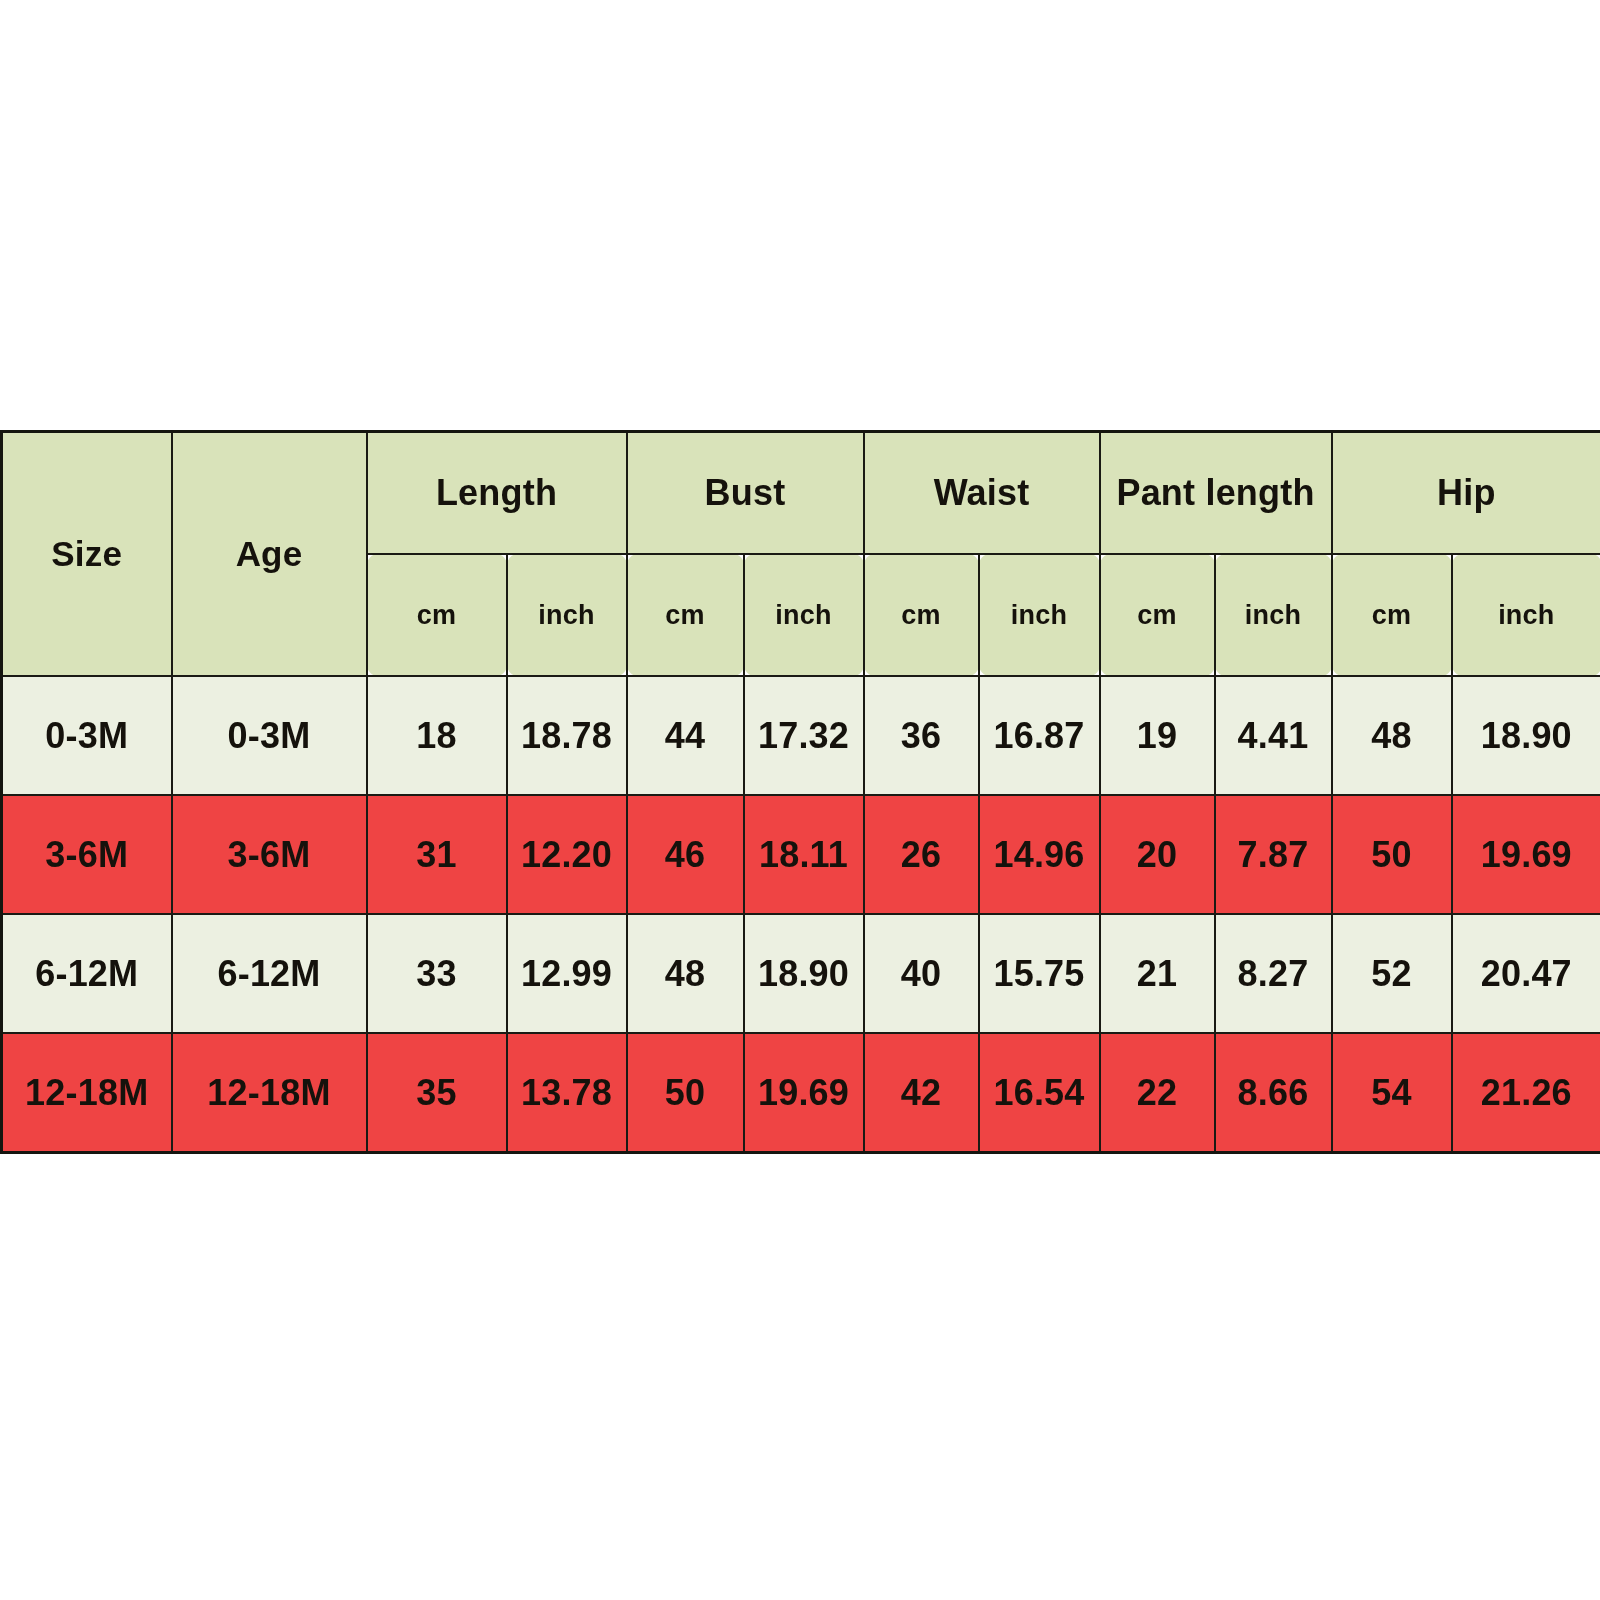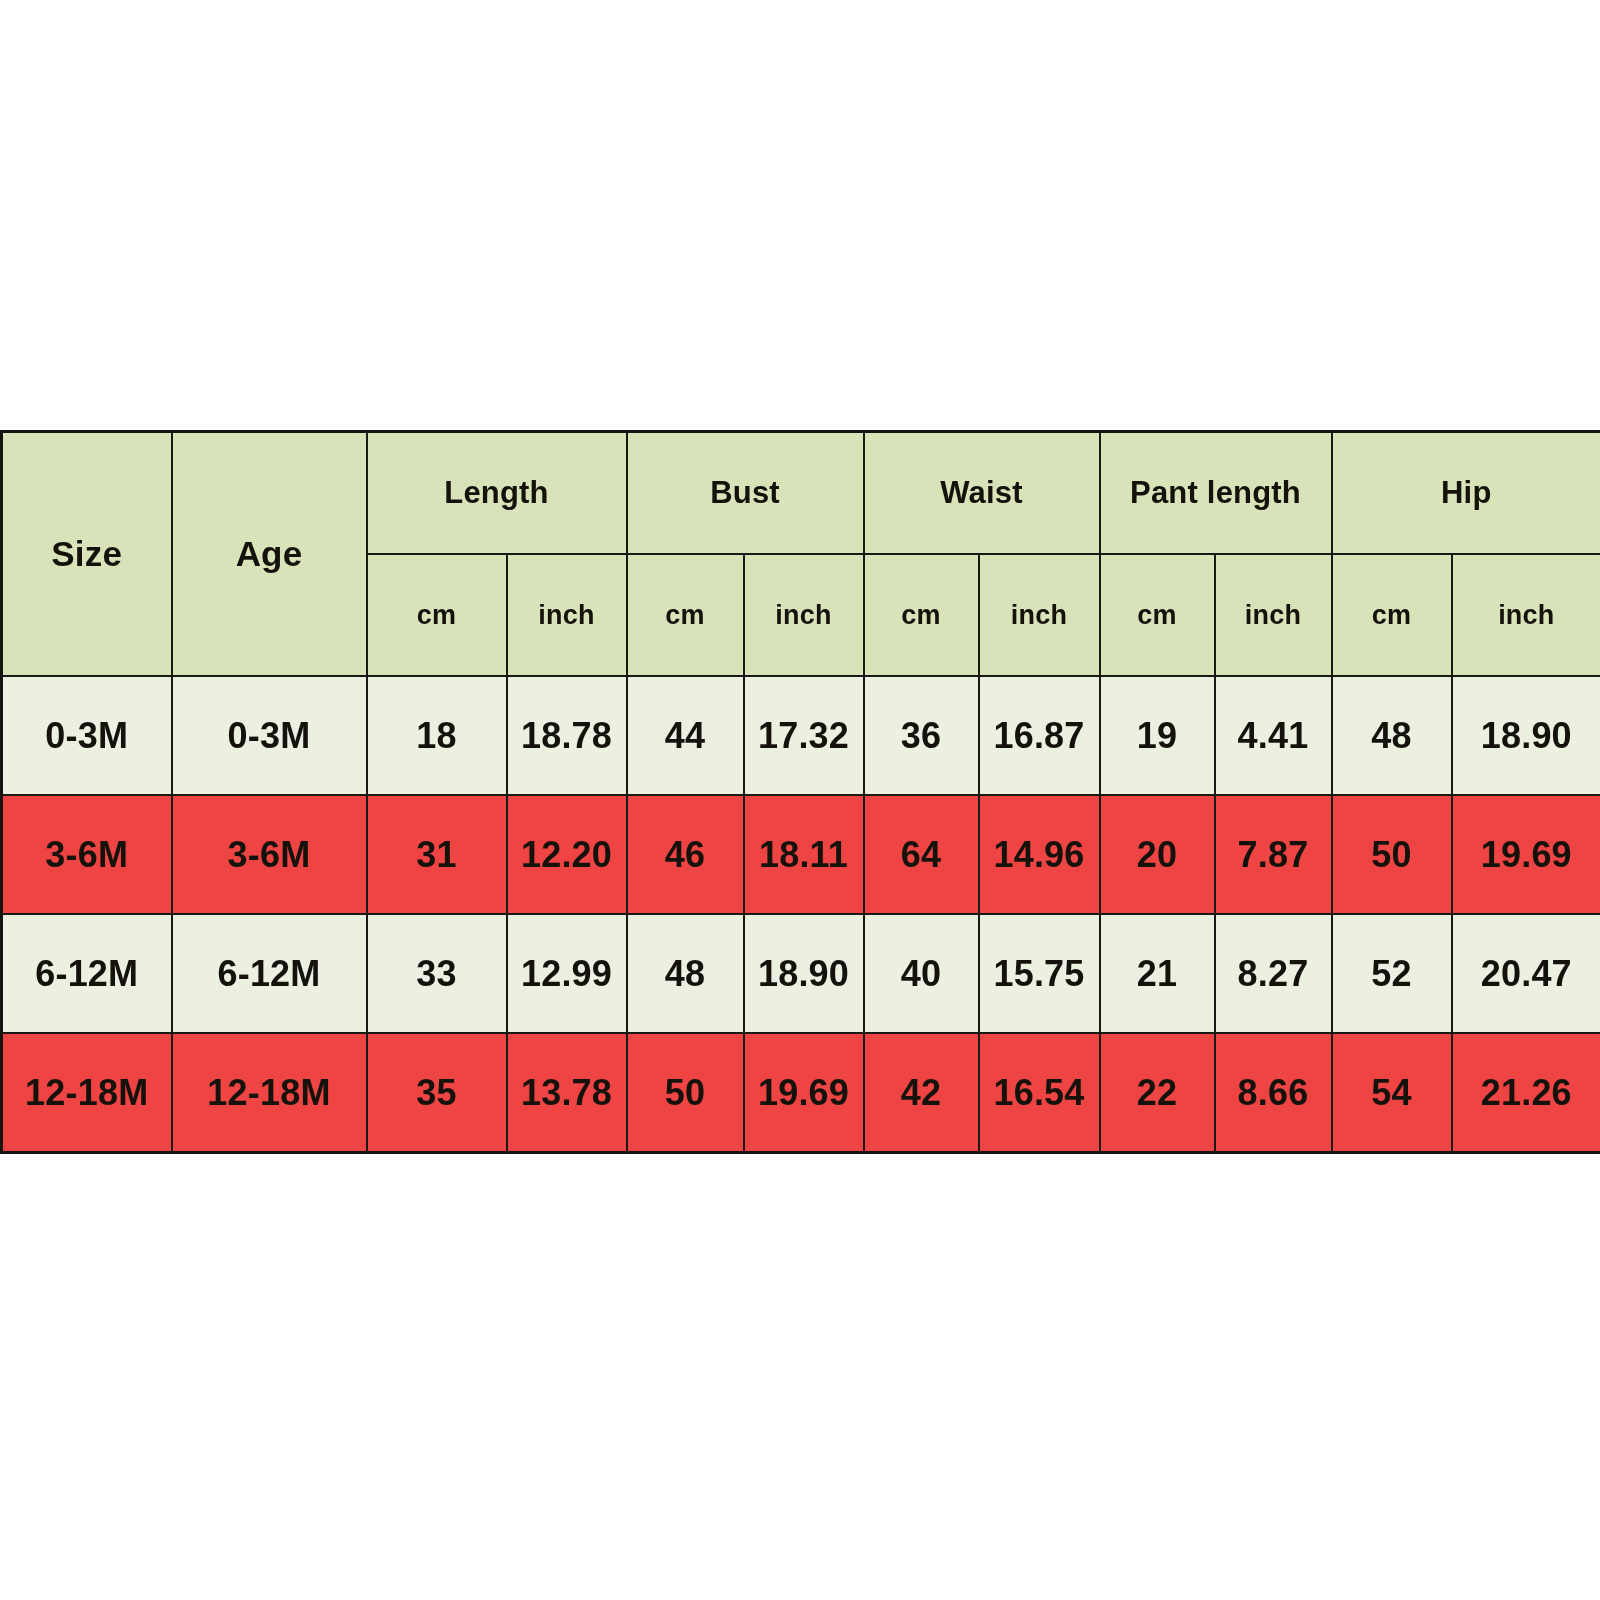--- a/index.html
+++ b/index.html
@@ -48,31 +48,32 @@
 
   
   table.size-chart {
     border: 3px solid #15150f;
   }
 
   
   .hdr-group {
     background: #d9e3ba;
     height: 120px;
-    font-size: 31px;
+    font-size: 36px;
   }
   .hdr-stub {
     background: #d9e3ba;
     height: 240px;
     font-size: 35px;
   }
   .hdr-unit {
     background: #d9e3ba;
     height: 120px;
     font-size: 27px;
+    border-radius: 11px;
   }
 
   
   tbody tr td {
     height: 117px;
     font-size: 36px;
   }
   tr.row-light td { background: #ecf0e1; }
   tr.row-dark  td { background: #ef4444; }
 
@@ -154,21 +155,21 @@
           <td>18.90</td>
         </tr>
 
         <tr class="row-dark">
           <td>3-6M</td>
           <td>3-6M</td>
           <td>31</td>
           <td>12.20</td>
           <td>46</td>
           <td>18.11</td>
-          <td>64</td>
+          <td>26</td>
           <td>14.96</td>
           <td>20</td>
           <td>7.87</td>
           <td>50</td>
           <td>19.69</td>
         </tr>
 
         <tr class="row-light">
           <td>6-12M</td>
           <td>6-12M</td>

